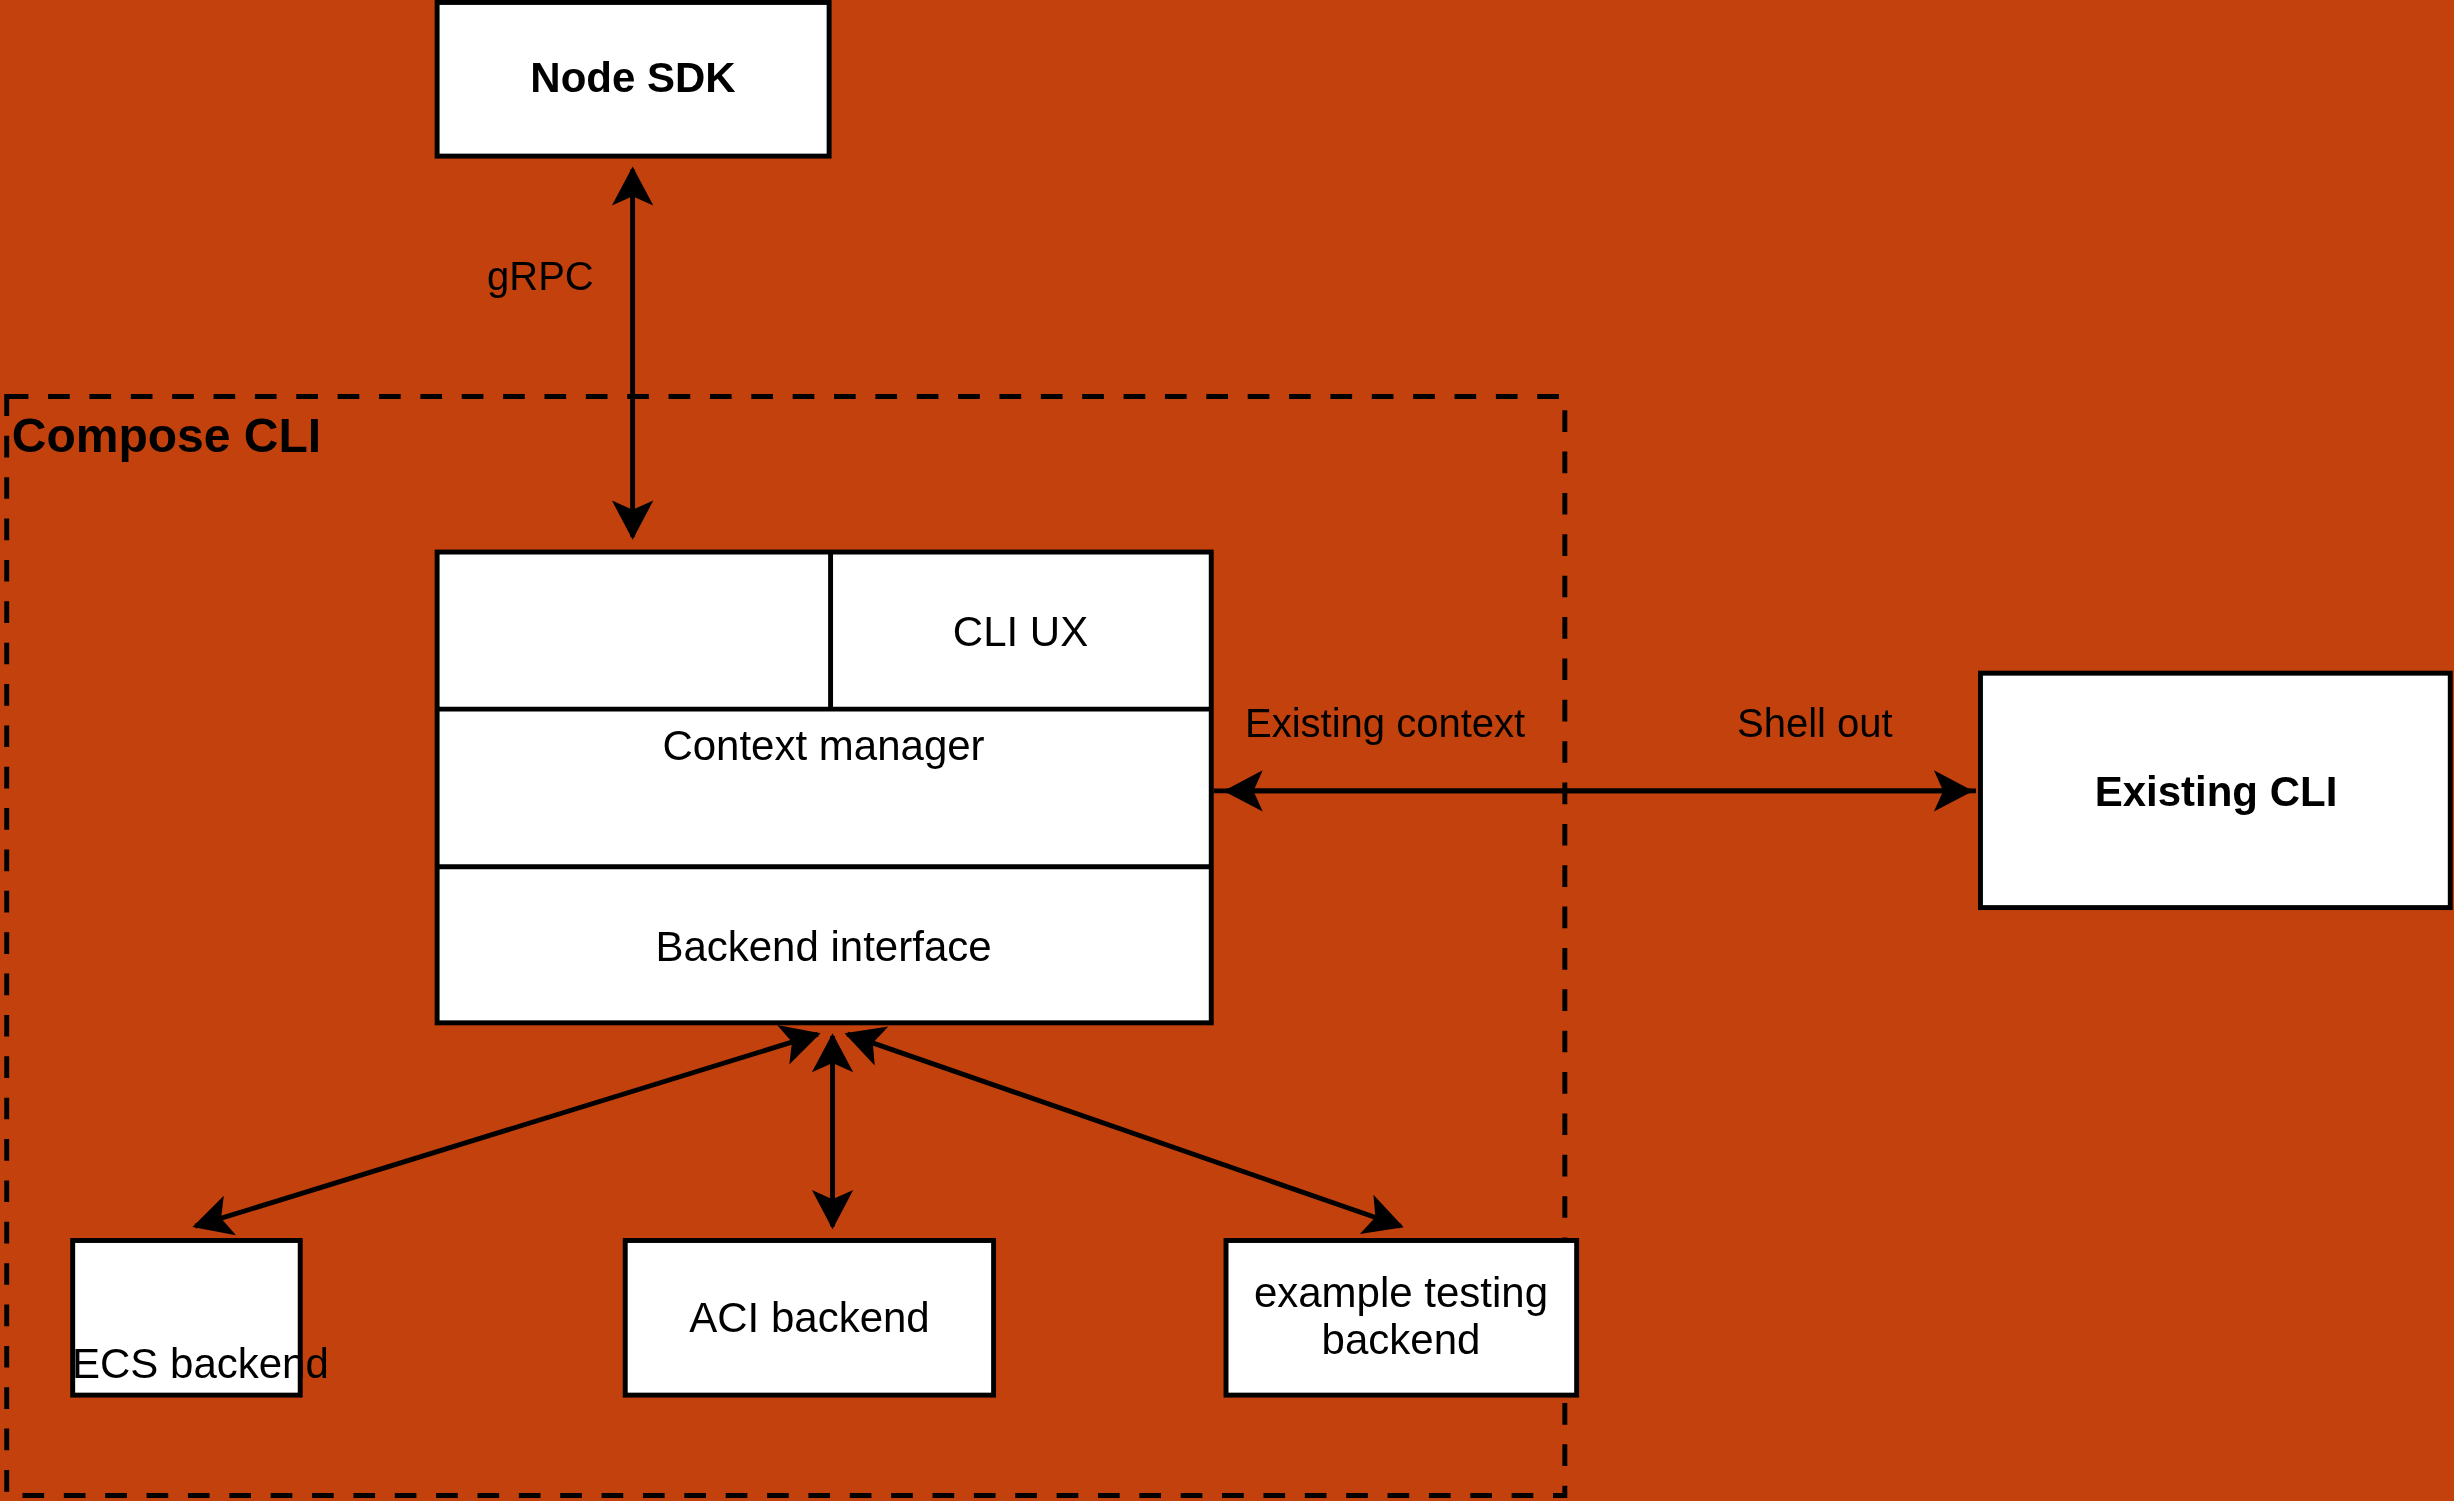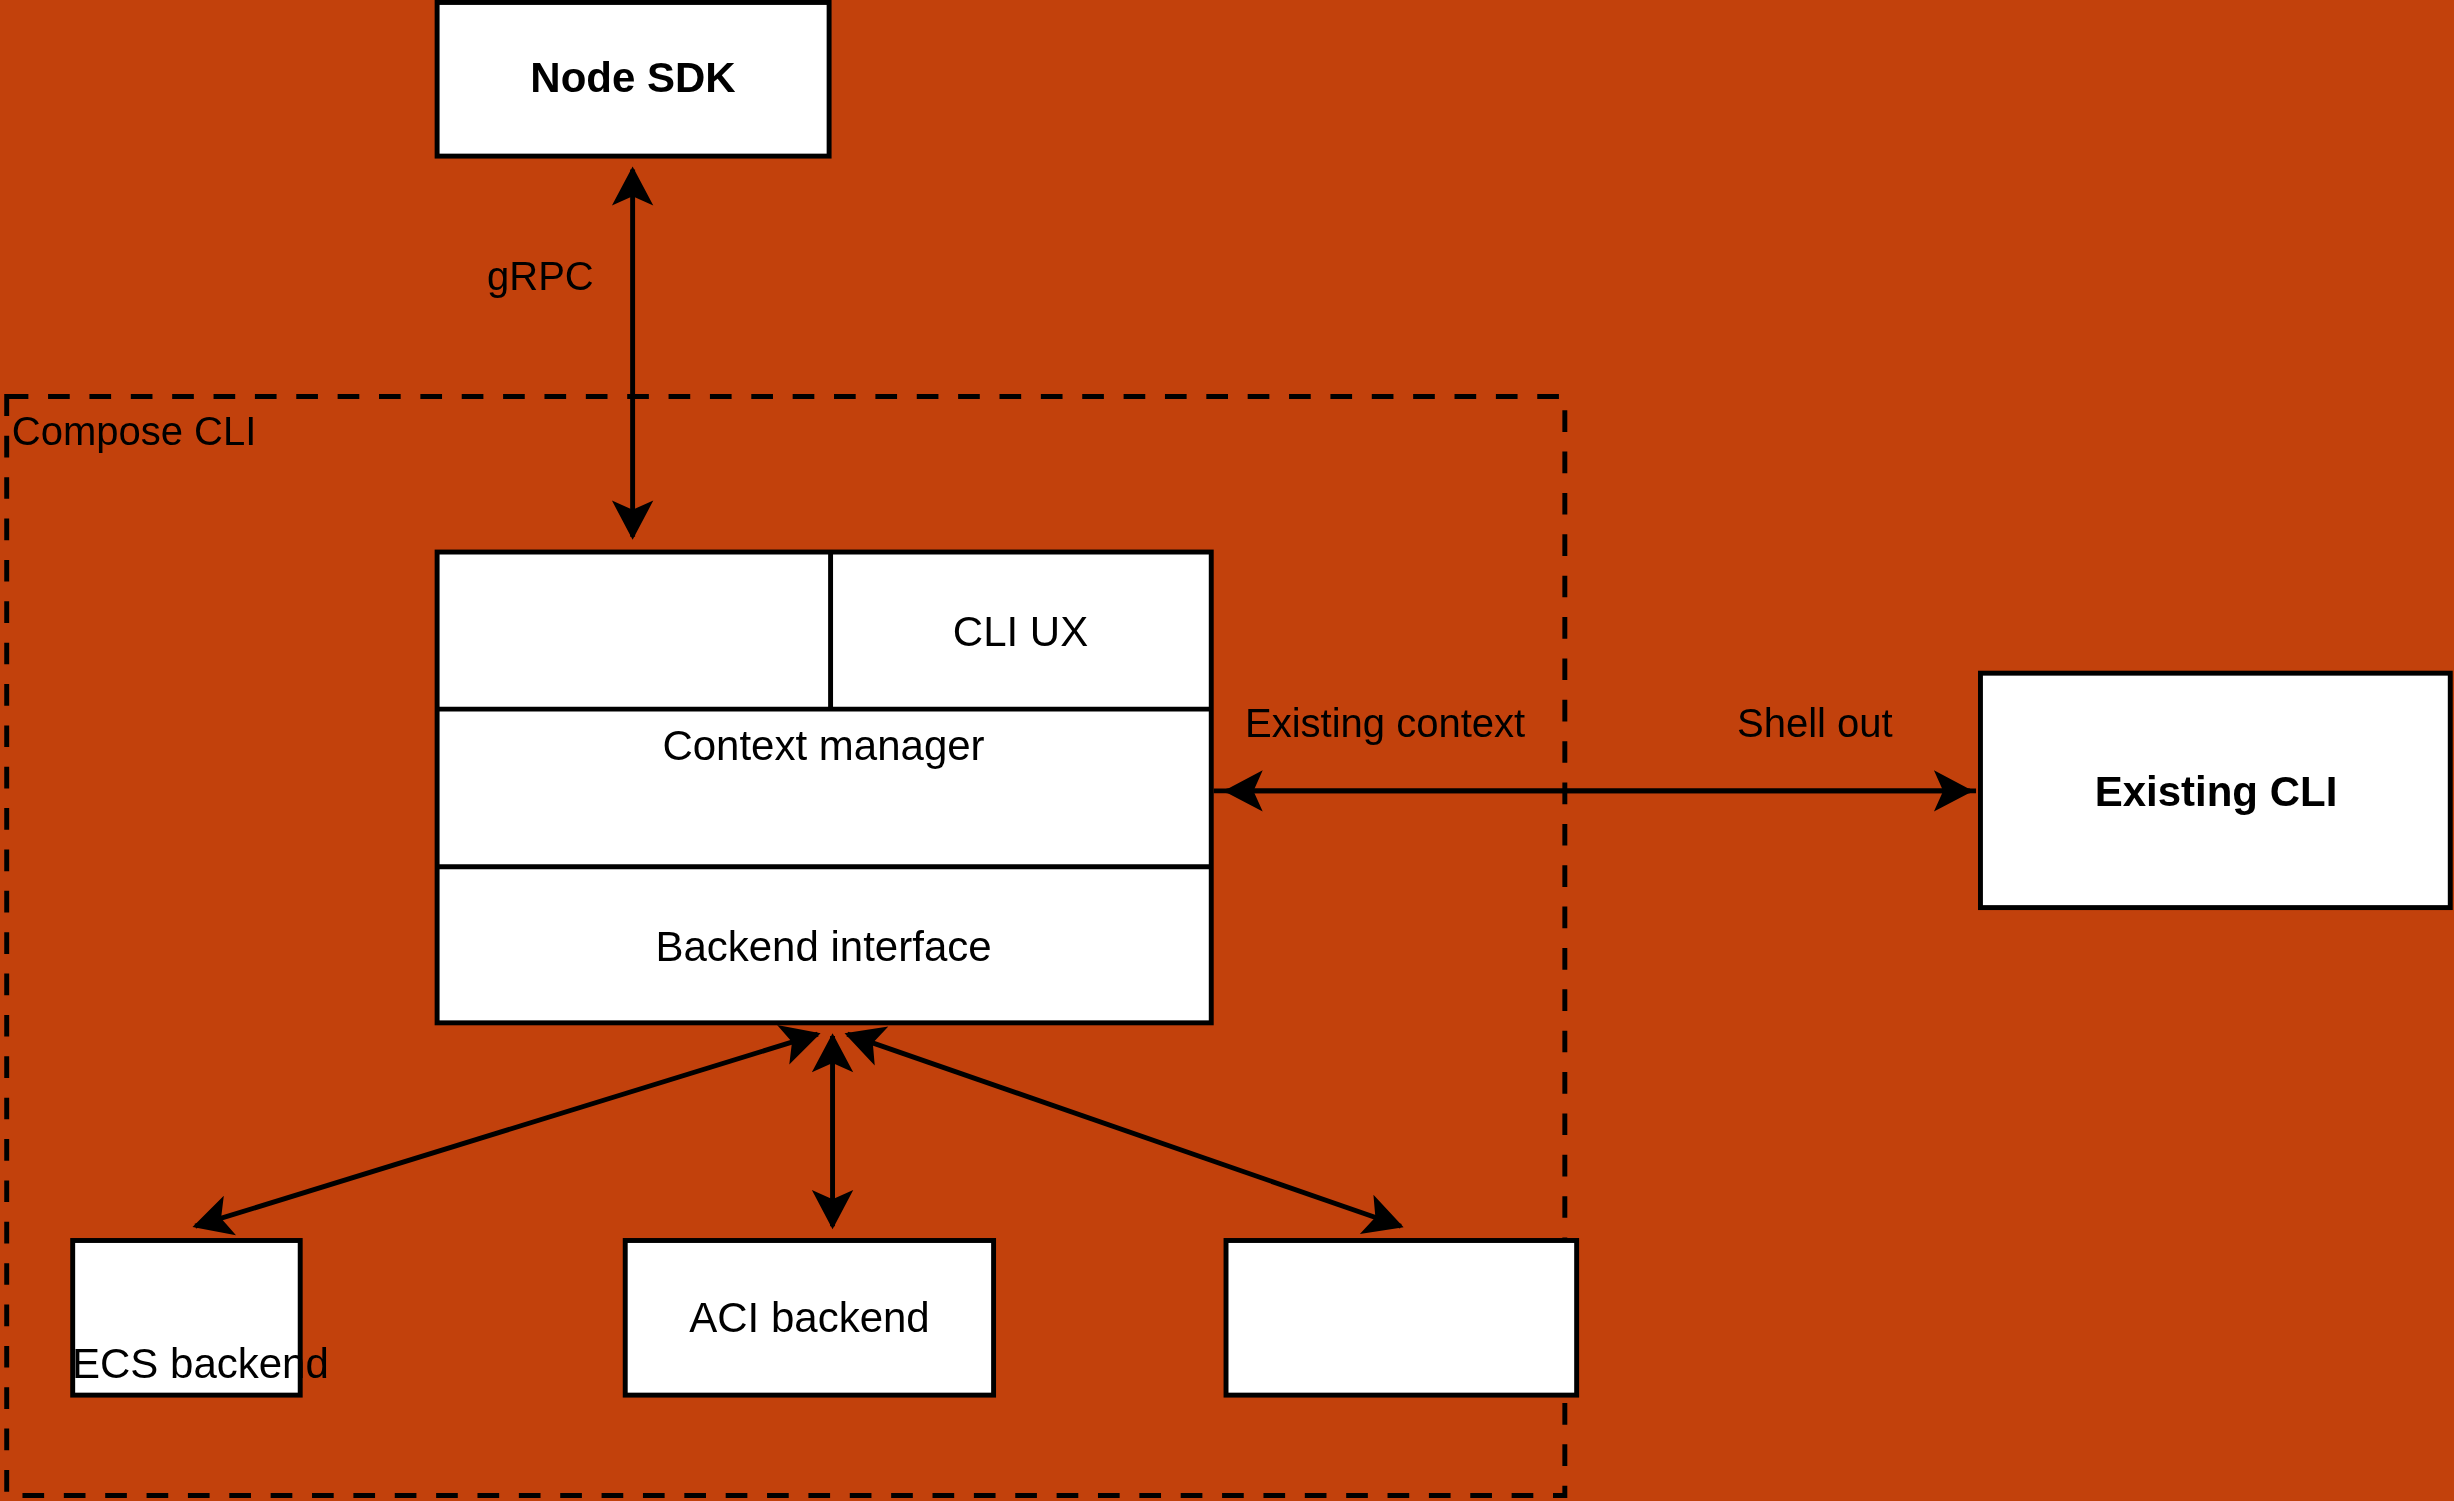--- a/index.html
+++ b/index.html
@@ -63,22 +63,22 @@
     font-weight: 400;
   }
   .node-label.bold {
     font-weight: bold;
   }
   .edge-label {
     font-size: 40px;
     font-weight: 400;
   }
   .group-label {
-    font-size: 40px;
-    font-weight: normal;
+    font-size: 48px;
+    font-weight: bold;
   }
 </style>
 </head>
 <body>
 
 <div id="diagram-root">
 
   <svg class="canvas" viewBox="0 0 2492 1524" xmlns="http://www.w3.org/2000/svg">
     <defs>
       <marker id="arrow-end" viewBox="0 0 12 12" refX="10.4" refY="6" markerWidth="9" markerHeight="9" orient="auto-start-reverse" markerUnits="strokeWidth">
@@ -130,15 +130,16 @@
   <div class="label edge-label" style="left:1245px; top:701px;">Existing context</div>
 
   <div class="label edge-label" style="left:1737px; top:701px;">Shell out</div>
 
   <div class="label centered node-label bold" style="left:1981px; top:768px; width:470px;">Existing CLI</div>
 
   <div class="label centered node-label" style="left:72px; top:1340px; width:229px;">ECS backend</div>
 
   <div class="label centered node-label" style="left:625px; top:1294px; width:369px;">ACI backend</div>
 
+  <div class="label centered node-label" style="left:1225px; top:1269px; width:352px;"><span>example testing</span><br><span>backend</span></div>
 
 </div>
 
 
 </body></html>

